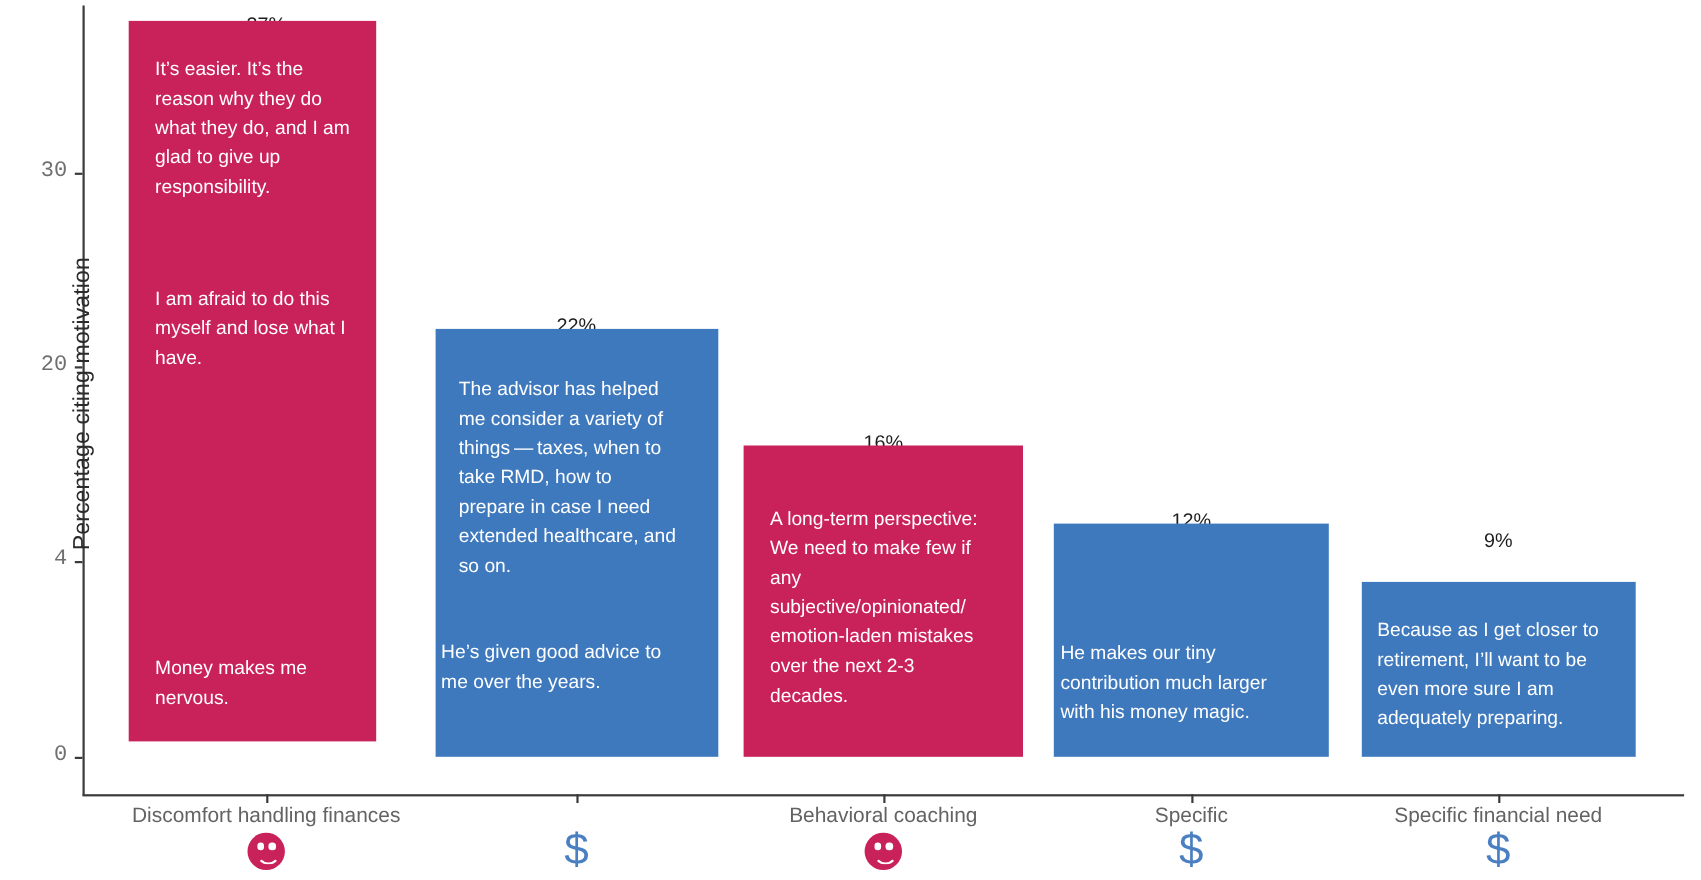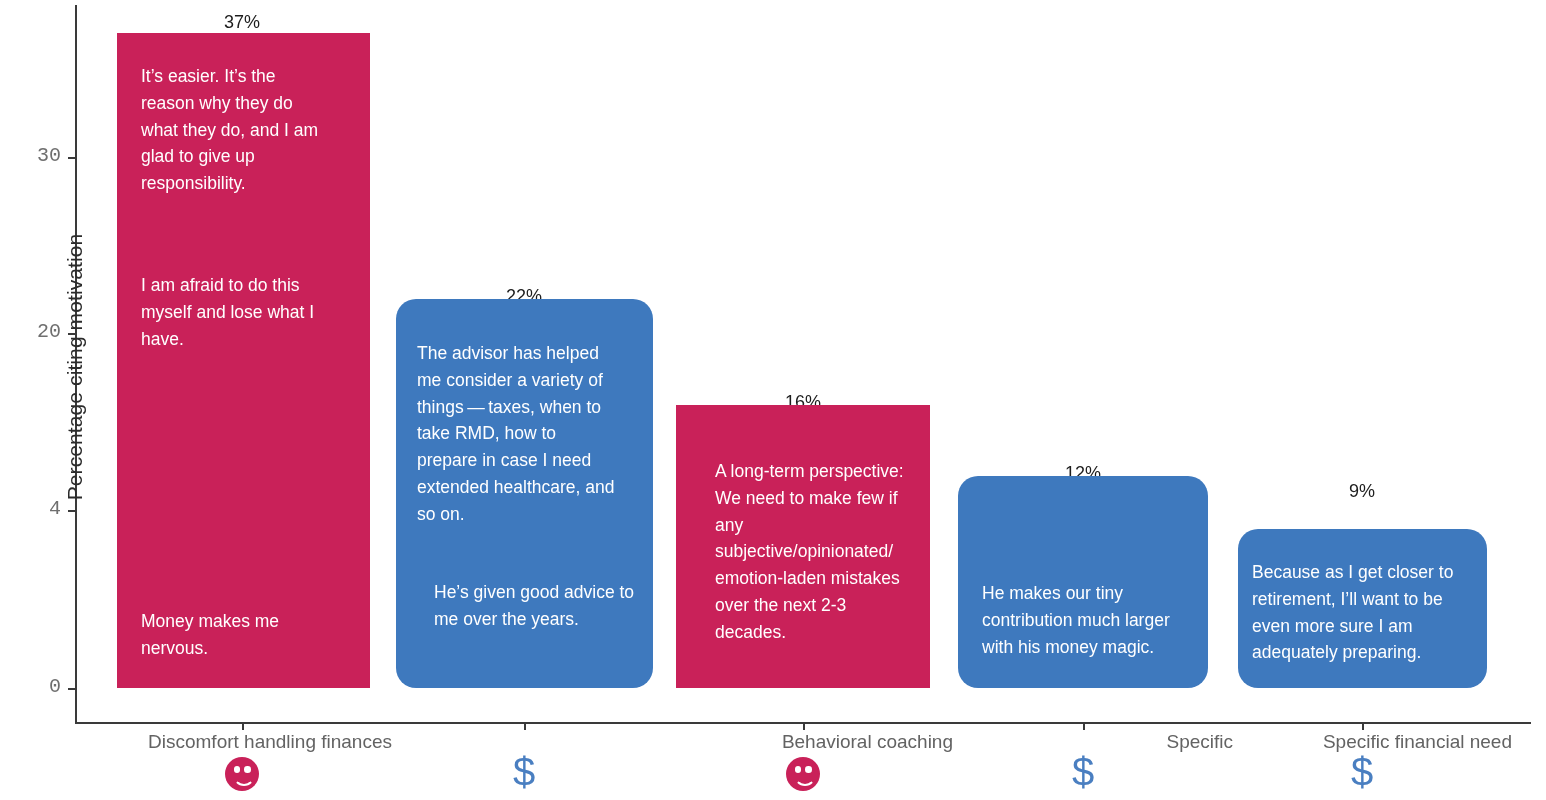--- a/index.html
+++ b/index.html
@@ -39,40 +39,40 @@
     position:absolute;top:722px;width:2px;height:8px;background:#3a3a3a;
   }
 
   
   .bar{
     position:absolute;
     box-sizing:border-box;
     overflow:hidden;
   }
   .bar-pink{background:#c92159;}
-  .bar-blue{background:#3e79be;border-radius:20px;}
+  .bar-blue{background:#3e79be;}
 
   .bar-value{
     position:absolute;
     font-size:18px;color:#1d1d1d;text-align:center;
     white-space:nowrap;
   }
 
   .quote-block{
     position:absolute;
     color:#ffffff;
     font-size:17.5px;
     line-height:1.53;
     white-space:pre-line;
   }
 
   
   .x-label{
     position:absolute;
-    text-align:right;
+    text-align:center;
     font-size:19px;
     color:#636363;
     white-space:nowrap;
   }
   .x-icon{
     position:absolute;
     text-align:center;
   }
   .smiley{
     display:inline-block;width:34px;height:34px;border-radius:50%;
@@ -123,21 +123,21 @@
     <span class="tick-mark"></span>
   </div>
 
   <div class="x-tick-mark" style="left:242px"></div>
   <div class="x-tick-mark" style="left:524px"></div>
   <div class="x-tick-mark" style="left:803px"></div>
   <div class="x-tick-mark" style="left:1083px"></div>
   <div class="x-tick-mark" style="left:1362px"></div>
 
   <div class="bar-value" style="left:192px;top:12px;width:100px">37%</div>
-  <div class="bar bar-pink" style="left:117px;top:33px;width:253px;height:655px">
+  <div class="bar bar-pink" style="left:117px;top:19px;width:225px;height:655px">
     <div class="quote-block" style="left:24px;top:30px;width:216px">It’s easier. It’s the
 reason why they do
 what they do, and I am
 glad to give up
 responsibility.</div>
     <div class="quote-block" style="left:24px;top:239px;width:216px">I am afraid to do this
 myself and lose what I
 have.</div>
     <div class="quote-block" style="left:24px;top:575px;width:216px">Money makes me
 nervous.</div>
@@ -145,38 +145,38 @@
 
   <div class="bar-value" style="left:474px;top:286px;width:100px">22%</div>
   <div class="bar bar-blue" style="left:396px;top:299px;width:257px;height:389px">
     <div class="quote-block" style="left:21px;top:41px;width:228px">The advisor has helped
 me consider a variety of
 things — taxes, when to
 take RMD, how to
 prepare in case I need
 extended healthcare, and
 so on.</div>
-    <div class="quote-block" style="left:38px;top:280px;width:228px">He’s given good advice to
+    <div class="quote-block" style="left:5px;top:280px;width:228px">He’s given good advice to
 me over the years.</div>
   </div>
 
   <div class="bar-value" style="left:753px;top:392px;width:100px">16%</div>
   <div class="bar bar-pink" style="left:676px;top:405px;width:254px;height:283px">
-    <div class="quote-block" style="left:39px;top:53px;width:226px">A long-term perspective:
+    <div class="quote-block" style="left:24px;top:53px;width:226px">A long-term perspective:
 We need to make few if
 any
 subjective/opinionated/
 emotion-laden mistakes
 over the next 2-3
 decades.</div>
   </div>
 
   <div class="bar-value" style="left:1033px;top:463px;width:100px">12%</div>
   <div class="bar bar-blue" style="left:958px;top:476px;width:250px;height:212px">
-    <div class="quote-block" style="left:24px;top:104px;width:222px">He makes our tiny
+    <div class="quote-block" style="left:6px;top:104px;width:222px">He makes our tiny
 contribution much larger
 with his money magic.</div>
   </div>
 
   <div class="bar-value" style="left:1312px;top:481px;width:100px">9%</div>
   <div class="bar bar-blue" style="left:1238px;top:529px;width:249px;height:159px">
     <div class="quote-block" style="left:14px;top:30px;width:232px">Because as I get closer to
 retirement, I’ll want to be
 even more sure I am
 adequately preparing.</div>

